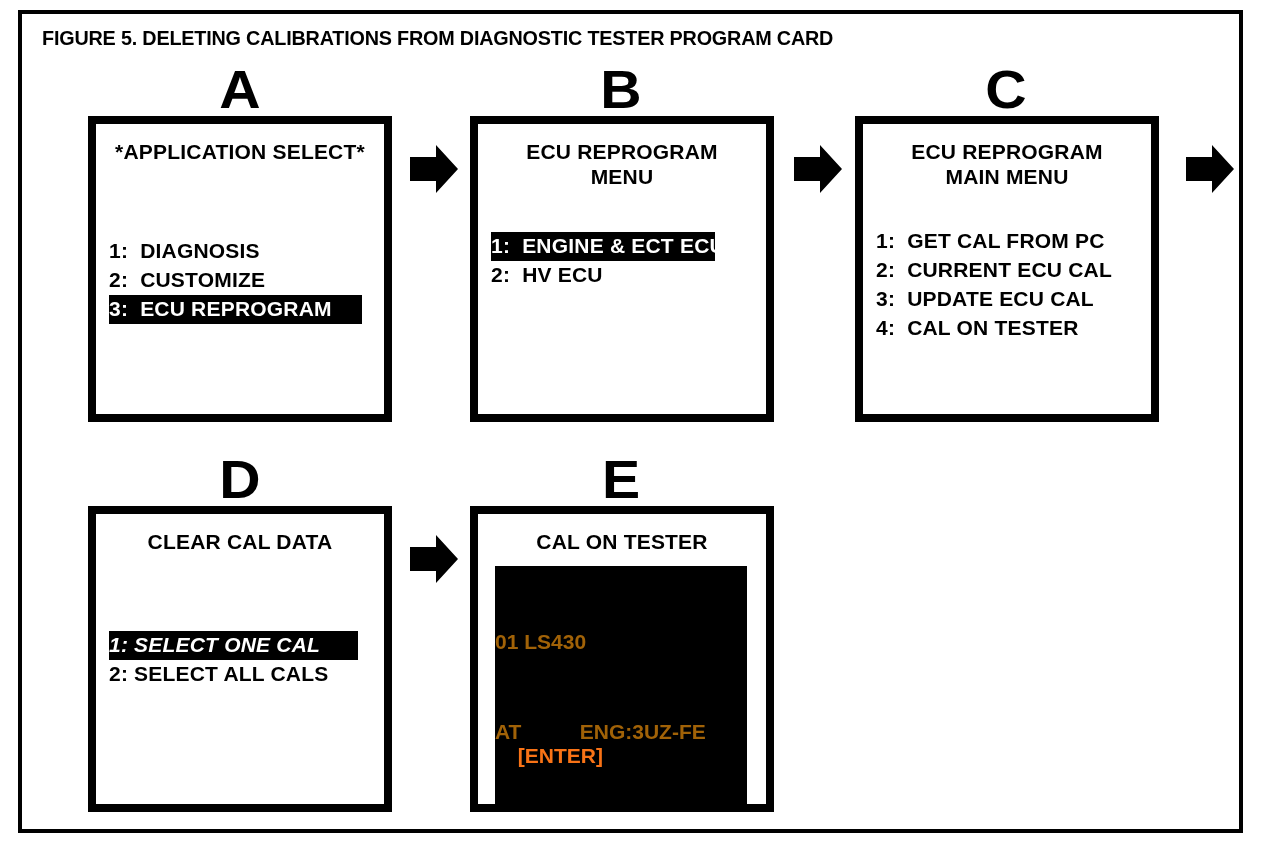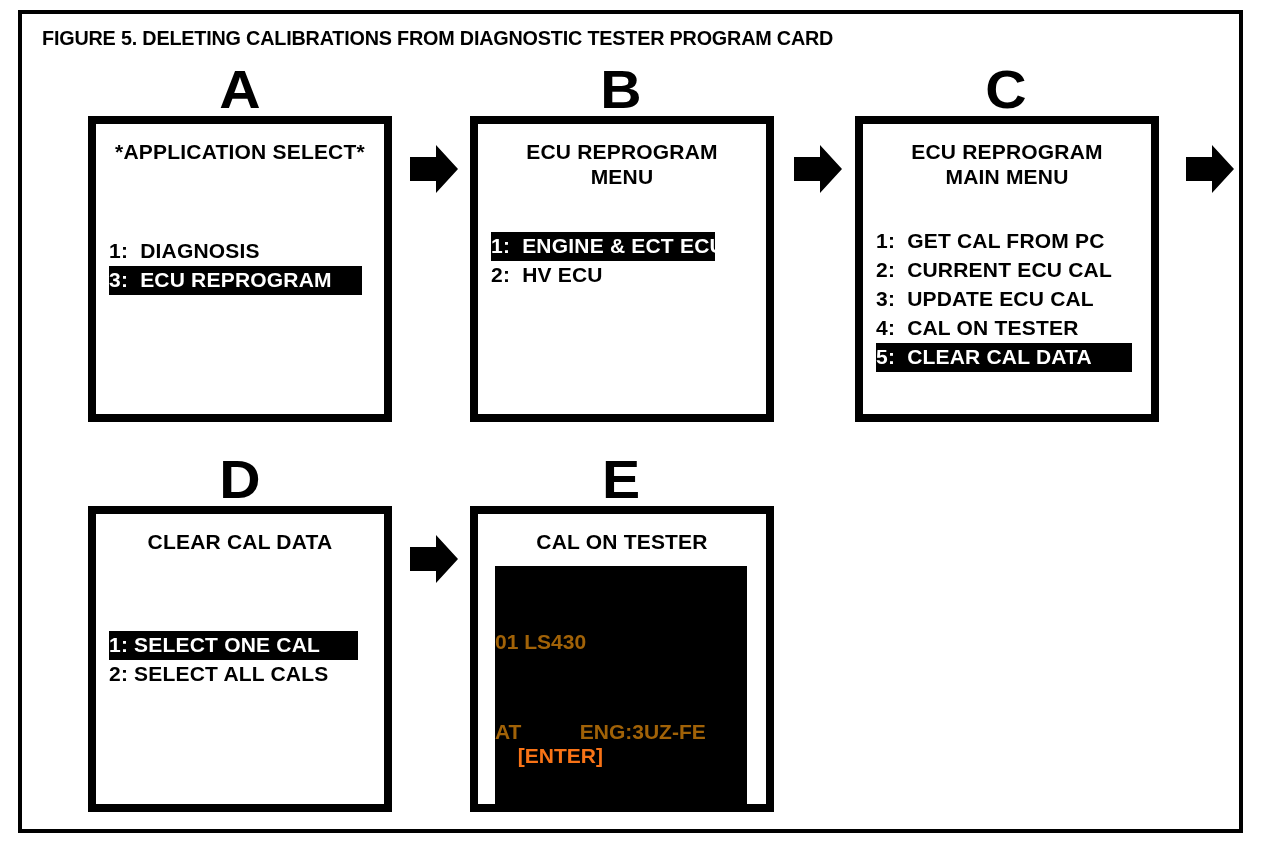--- a/index.html
+++ b/index.html
@@ -153,20 +153,21 @@
   <div class="outer-frame"></div>
 
   <div class="figure-title">FIGURE 5.  DELETING CALIBRATIONS FROM DIAGNOSTIC TESTER PROGRAM CARD</div>
 
   <div class="panel-letter" style="left:190px; top:62px; width:100px;">A</div>
 
   <div class="screen" style="left:88px; top:116px; width:304px; height:306px;">
     <div class="screen-title" style="margin-top:15px;">*APPLICATION SELECT*</div>
     <div class="menu-list" style="top:113px; left:13px; right:13px;">
       <span class="menu-row">1:  DIAGNOSIS</span>
+      <span class="menu-row">2:  CUSTOMIZE</span>
       <span class="menu-row highlight" style="width:253px;">3:  ECU REPROGRAM</span>
     </div>
   </div>
 
   <div class="arrow" style="left:410px; top:143px;">
     <svg viewBox="0 0 48 52" preserveAspectRatio="none" aria-hidden="true">
       <polygon points="0,14 26,14 26,2 48,26 26,50 26,38 0,38" fill="#000000"></polygon>
     </svg>
   </div>
 
@@ -190,36 +191,35 @@
   <div class="panel-letter" style="left:956px; top:62px; width:100px;">C</div>
 
   <div class="screen" style="left:855px; top:116px; width:304px; height:306px;">
     <div class="screen-title" style="margin-top:15px;">ECU REPROGRAM
 MAIN MENU</div>
     <div class="menu-list" style="top:103px; left:13px; right:13px;">
       <span class="menu-row">1:  GET CAL FROM PC</span>
       <span class="menu-row">2:  CURRENT ECU CAL</span>
       <span class="menu-row">3:  UPDATE ECU CAL</span>
       <span class="menu-row">4:  CAL ON TESTER</span>
-      <span class="menu-row highlight" style="width:256px;">5:  CLEAR CAL DATA</span>
     </div>
   </div>
 
   <div class="arrow" style="left:1186px; top:143px;">
     <svg viewBox="0 0 48 52" preserveAspectRatio="none" aria-hidden="true">
       <polygon points="0,14 26,14 26,2 48,26 26,50 26,38 0,38" fill="#000000"></polygon>
     </svg>
   </div>
 
   <div class="panel-letter" style="left:190px; top:452px; width:100px;">D</div>
 
   <div class="screen" style="left:88px; top:506px; width:304px; height:306px;">
     <div class="screen-title" style="margin-top:15px;">CLEAR CAL DATA</div>
     <div class="menu-list" style="top:117px; left:13px; right:13px;">
-      <span class="menu-row highlight" style="width:249px;">1: SELECT ONE CAL</span>
+      <span class="menu-row highlight" style="width:249px;font-style:italic;">1: SELECT ONE CAL</span>
       <span class="menu-row">2: SELECT ALL CALS</span>
     </div>
   </div>
 
   <div class="arrow" style="left:410px; top:533px;">
     <svg viewBox="0 0 48 52" preserveAspectRatio="none" aria-hidden="true">
       <polygon points="0,14 26,14 26,2 48,26 26,50 26,38 0,38" fill="#000000"></polygon>
     </svg>
   </div>
 

